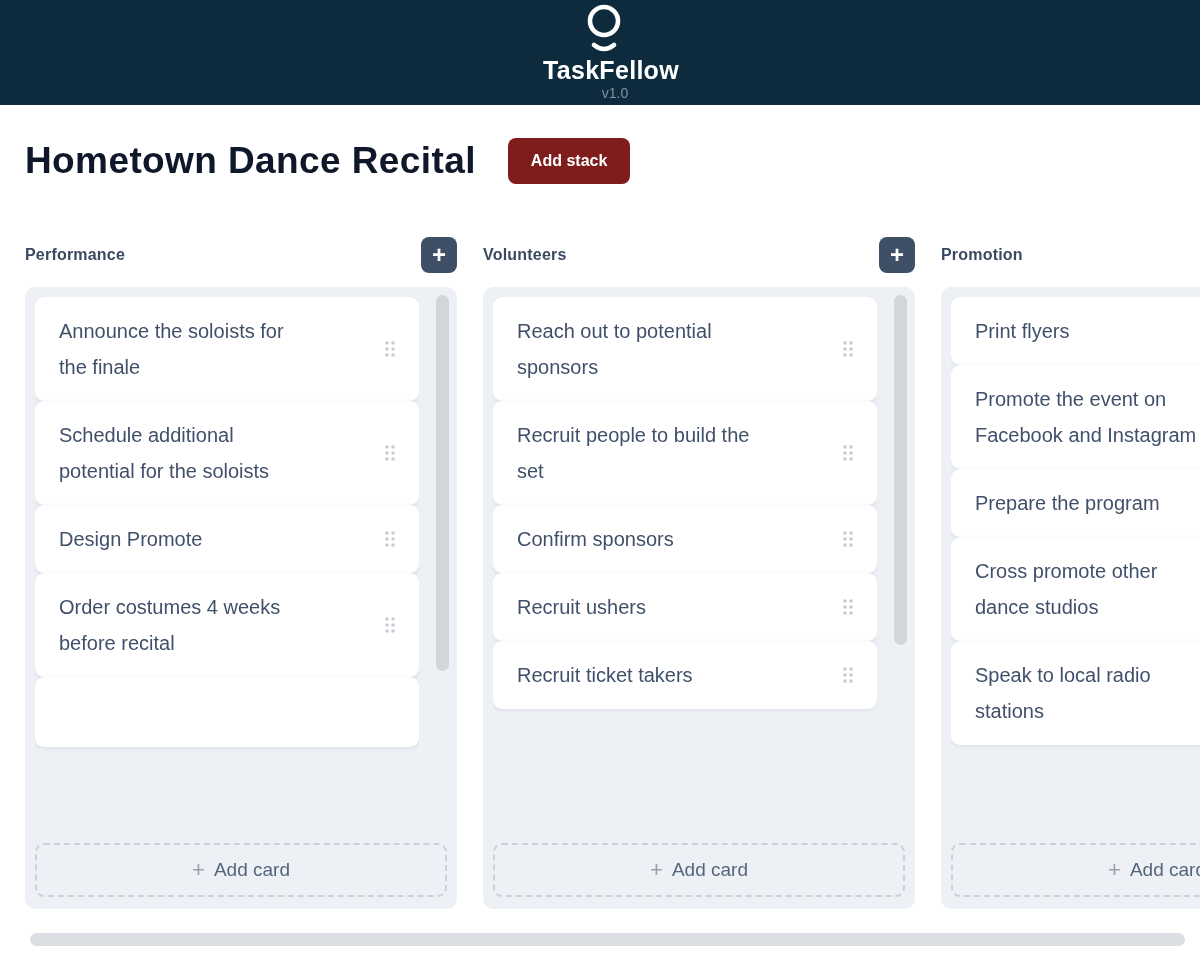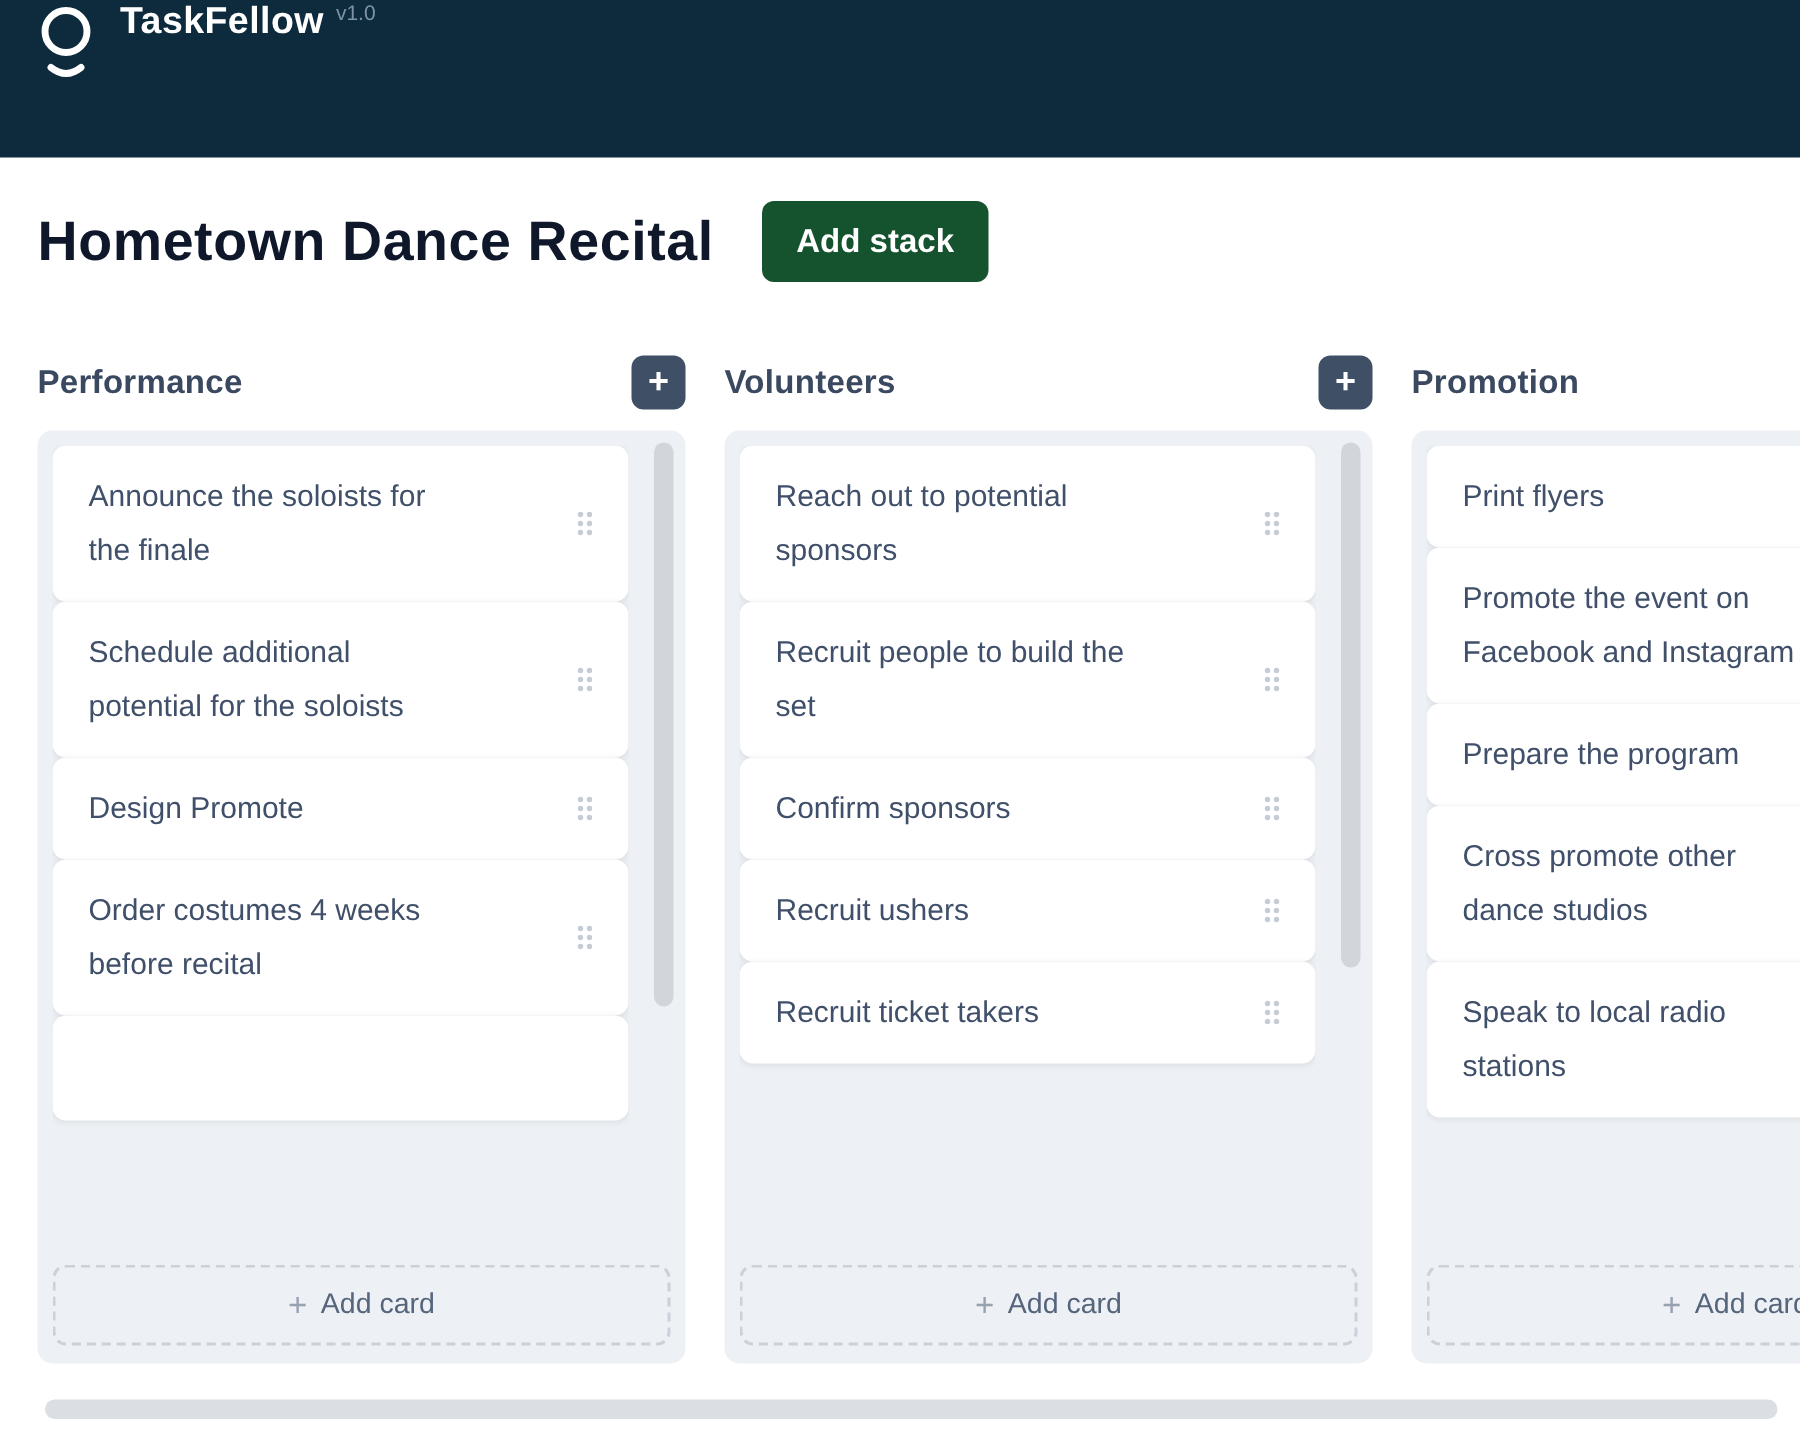--- a/index.html
+++ b/index.html
@@ -1,36 +1,36 @@
 <!DOCTYPE html>
 <html><head>
 <meta charset="utf-8">
 <style>
   * { margin:0; padding:0; box-sizing:border-box; }
   html,body { width:1200px; height:955px; overflow:hidden; background:#ffffff;
     font-family:"Liberation Sans", sans-serif; position:relative; }
 
   
-  .topbar { height:105px; background:#0e2b3e; display:flex; padding-left:22px; }
+  .topbar { height:105px; background:#0e2b3e; display:flex; align-items:center; padding-left:22px;flex-direction:column; }
   .logo { width:46px; height:56px; margin-right:12px; }
   .brand { color:#ffffff; font-size:25px; font-weight:700; letter-spacing:.3px; }
   .version { color:#7e93a5; font-size:14px; font-weight:400; margin-left:8px; }
 
   
   .board { padding-left:25px; }
   .title-row { display:flex; align-items:center; gap:32px; margin-top:30px; height:52px; }
   .page-title { font-size:37px; font-weight:700; color:#0f172a; letter-spacing:.4px; }
-  .add-stack-btn { background:#14532d; border:none; color:#ffffff; font-family:inherit;
-    font-size:22px; font-weight:700; padding:14px 23px; border-radius:8px; cursor:pointer; }
+  .add-stack-btn { background:#7f1d1d; border:none; color:#ffffff; font-family:inherit;
+    font-size:16px; font-weight:700; padding:14px 23px; border-radius:8px; cursor:pointer; }
 
   
   .stacks { display:flex; gap:26px; margin-top:50px; width:1360px; }
   .stack { width:432px; flex:none; }
   .stack-header { height:36px; display:flex; align-items:center; justify-content:space-between; margin-bottom:14px; }
-  .stack-title { font-size:22px; font-weight:700; color:#3a4960; letter-spacing:.2px; }
+  .stack-title { font-size:16px; font-weight:700; color:#3a4960; letter-spacing:.2px; }
   .stack-plus-btn { width:36px; height:36px; border:none; background:#3e4f66; color:#ffffff;
     border-radius:8px; font-size:24px; font-weight:700; line-height:36px; text-align:center;
     font-family:inherit; cursor:pointer; }
 
   .stack-body { position:relative; background:#edf0f4; border-radius:10px; height:622px;
     padding:10px 10px 12px 10px; display:flex; flex-direction:column; }
   .cards { display:flex; flex-direction:column; overflow:hidden; flex:1; width:384px; }
   .card { background:#ffffff; border-radius:9px; padding:16px 20px 16px 24px; flex:none;
     box-shadow:0 1px 4px rgba(50,60,80,.10); display:flex; align-items:center;
     justify-content:space-between; gap:10px; cursor:pointer; }

